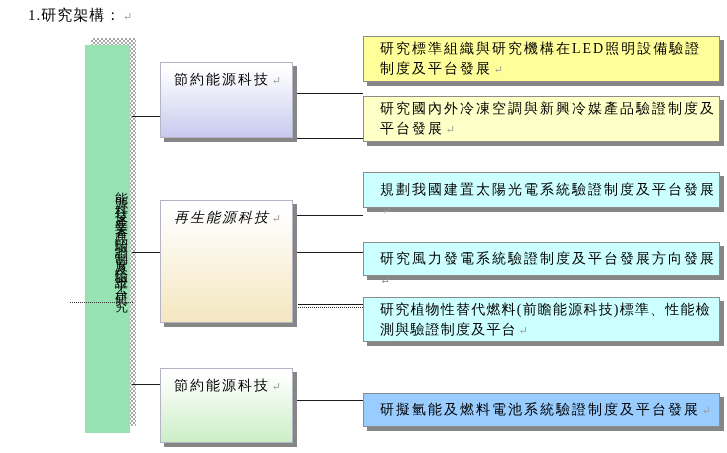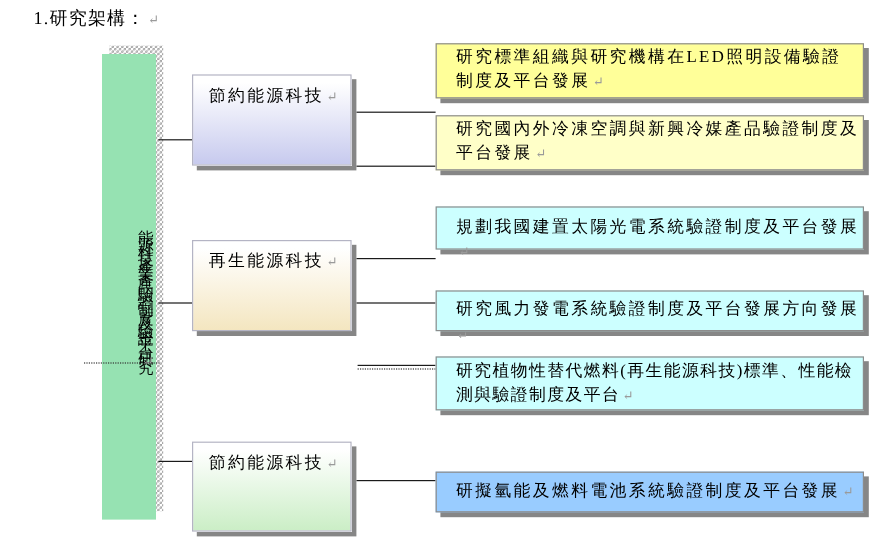--- a/index.html
+++ b/index.html
@@ -27,21 +27,21 @@
   }
   .root-box .pilcrow{letter-spacing:0;}
 
   
   .cat{
     left:140px;width:133px;z-index:4;border:1px solid #b4b4c4;box-sizing:border-box;
     box-shadow:4px 4px 0 0 #868686;font-size:14px;letter-spacing:2px;
     padding:8px 0 0 13px;
   }
   .cat1{top:62px;height:76px;background:linear-gradient(180deg,#ffffff 8%,#c7caee 100%);}
-  .cat2{top:200px;height:76px;background:linear-gradient(180deg,#ffffff 8%,#f4e6c0 100%);}
+  .cat2{top:200px;height:123px;background:linear-gradient(180deg,#ffffff 8%,#f4e6c0 100%);font-style:italic;}
   .cat3{top:368px;height:75px;background:linear-gradient(180deg,#ffffff 8%,#cbeec6 100%);}
 
   
   .topic{
     left:343px;width:357px;z-index:4;box-sizing:border-box;border:1px solid #8c8c8c;
     box-shadow:4px 4px 0 0 #868686;font-size:14px;letter-spacing:2px;line-height:20px;
     padding:2px 2px 0 16px;
   }
   .t1{top:36px;height:46px;background:#ffff99;}
   .t2{top:96px;height:46px;background:#ffffc8;}
@@ -108,19 +108,19 @@
   <div class="abs topic t2">
     <span>研究國內外冷凍空調與新興冷媒產品驗證制度及平台發展</span><span class="pilcrow">↵</span>
   </div>
   <div class="abs topic t3">
     <span>規劃我國建置太陽光電系統驗證制度及平台發展</span><span class="pilcrow">↵</span>
   </div>
   <div class="abs topic t4">
     <span>研究風力發電系統驗證制度及平台發展方向發展</span><span class="pilcrow">↵</span>
   </div>
   <div class="abs topic t5">
-    <span>研究植物性替代燃料(再生能源科技)標準、性能檢測與驗證制度及平台</span><span class="pilcrow">↵</span>
+    <span>研究植物性替代燃料(前瞻能源科技)標準、性能檢測與驗證制度及平台</span><span class="pilcrow">↵</span>
   </div>
   <div class="abs topic t6">
     <span>研擬氫能及燃料電池系統驗證制度及平台發展</span><span class="pilcrow">↵</span>
   </div>
 
 </div>
 
 </body></html>

